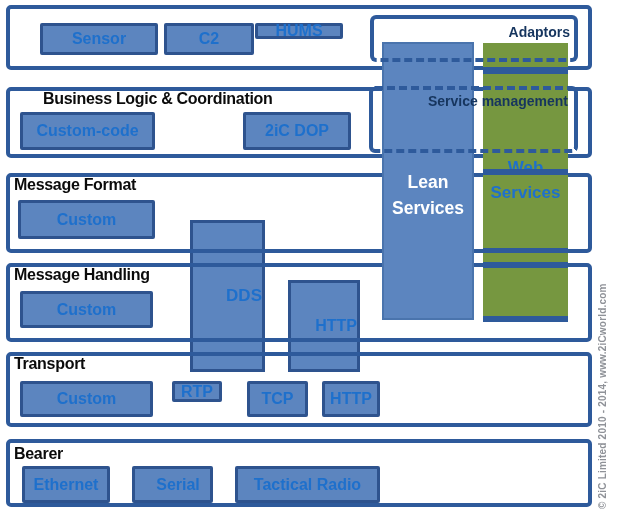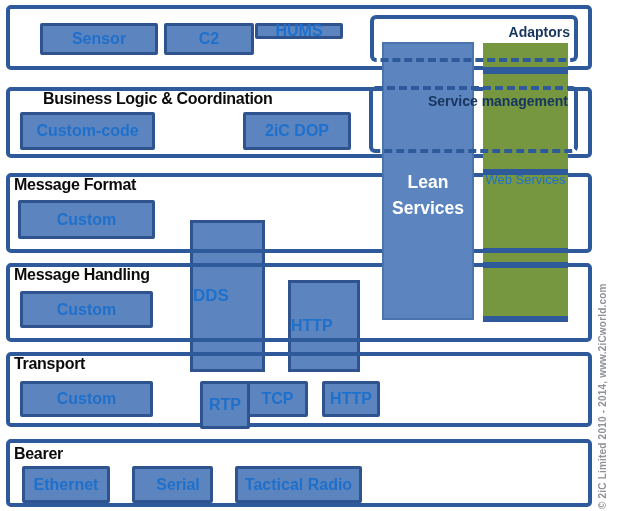--- a/index.html
+++ b/index.html
@@ -31,36 +31,36 @@
   }
   .box{
     position:absolute;box-sizing:border-box;z-index:3;
     background:var(--box-fill);border:3px solid var(--box-border);
     border-radius:2px;display:flex;align-items:center;justify-content:center;
     font-size:16px;font-weight:bold;color:var(--box-text);white-space:nowrap;
   }
   .tall{
     position:absolute;box-sizing:border-box;z-index:1;
     background:var(--box-fill);border:3px solid var(--box-border);
-    display:flex;align-items:center;justify-content:flex-start;
+    display:flex;align-items:center;justify-content:flex-end;
     font-size:17px;font-weight:bold;color:var(--box-text);
   }
   .column-lean{
     position:absolute;box-sizing:border-box;z-index:5;
     background:var(--box-fill);border:2px solid #4a74ad;
     display:flex;flex-direction:column;justify-content:center;align-items:center;
     padding-top:28px;text-align:center;
     font-size:17.5px;font-weight:bold;color:#ffffff;line-height:1.5;
   }
   .column-web{
     position:absolute;box-sizing:border-box;z-index:3;
     background:var(--green-fill);
     display:flex;flex-direction:column;justify-content:center;align-items:center;
     text-align:center;
-    font-size:13px;font-weight:normal;color:var(--box-text);line-height:1.5;
+    font-size:17px;font-weight:bold;color:var(--box-text);line-height:1.5;
   }
   .sep-bar{position:absolute;z-index:4;background:var(--frame-border);}
   .overlay-frame{position:absolute;box-sizing:border-box;z-index:6;border-radius:6px;background:transparent;}
   #adaptors-frame{
     border-top:4px solid var(--frame-border);
     border-left:4px solid var(--frame-border);
     border-right:4px solid var(--frame-border);
     border-bottom:4px dashed var(--frame-border);
   }
   #service-frame{
@@ -132,39 +132,39 @@
   <div class="row-label" style="left:14px;top:266px;">Message Handling</div>
   <div class="box" style="left:20px;top:291px;width:133px;height:37px;">
     <span>Custom</span>
   </div>
 
   <div class="frame" style="left:6px;top:352px;width:586px;height:75px;"></div>
   <div class="row-label" style="left:14px;top:355px;">Transport</div>
   <div class="box" style="left:20px;top:381px;width:133px;height:36px;">
     <span>Custom</span>
   </div>
-  <div class="box" style="left:172px;top:381px;width:50px;height:48px;margin-left:28px;">
+  <div class="box" style="left:172px;top:381px;width:50px;height:21px;">
     <span>RTP</span>
   </div>
   <div class="box" style="left:322px;top:381px;width:58px;height:36px;">
     <span>HTTP</span>
   </div>
   <div class="box" style="left:247px;top:381px;width:61px;height:36px;">
     <span>TCP</span>
   </div>
 
   <div class="frame" style="left:6px;top:439px;width:586px;height:68px;"></div>
   <div class="row-label" style="left:14px;top:445px;">Bearer</div>
   <div class="box" style="left:22px;top:466px;width:88px;height:37px;">
     <span>Ethernet</span>
   </div>
   <div class="box" style="left:132px;top:466px;width:81px;height:37px;padding-left:11px;">
     <span>Serial</span>
   </div>
-  <div class="box" style="left:235px;top:466px;width:127px;height:37px;">
+  <div class="box" style="left:235px;top:466px;width:145px;height:37px;">
     <span>Tactical Radio</span>
   </div>
 
   <div class="column-lean" style="left:382px;top:42px;width:92px;height:278px;">
     <span>Lean Services</span>
   </div>
 
   <div class="overlay-frame" id="adaptors-frame" style="left:370px;top:15px;width:208px;height:47px;"></div>
   <div class="overlay-label" style="left:440px;top:24px;width:130px;">Adaptors</div>
 

